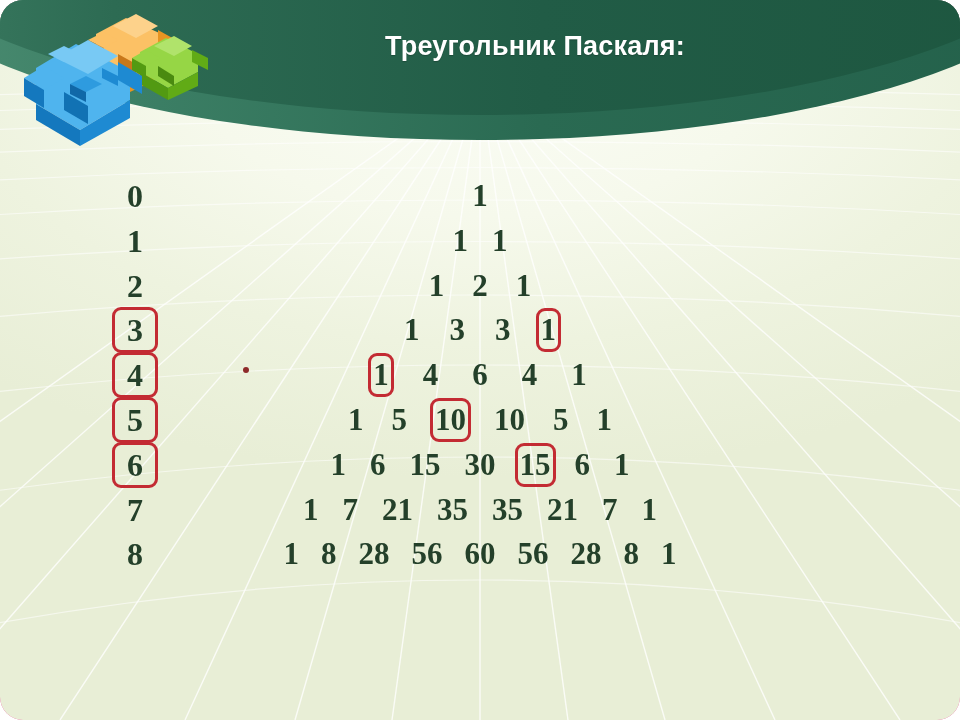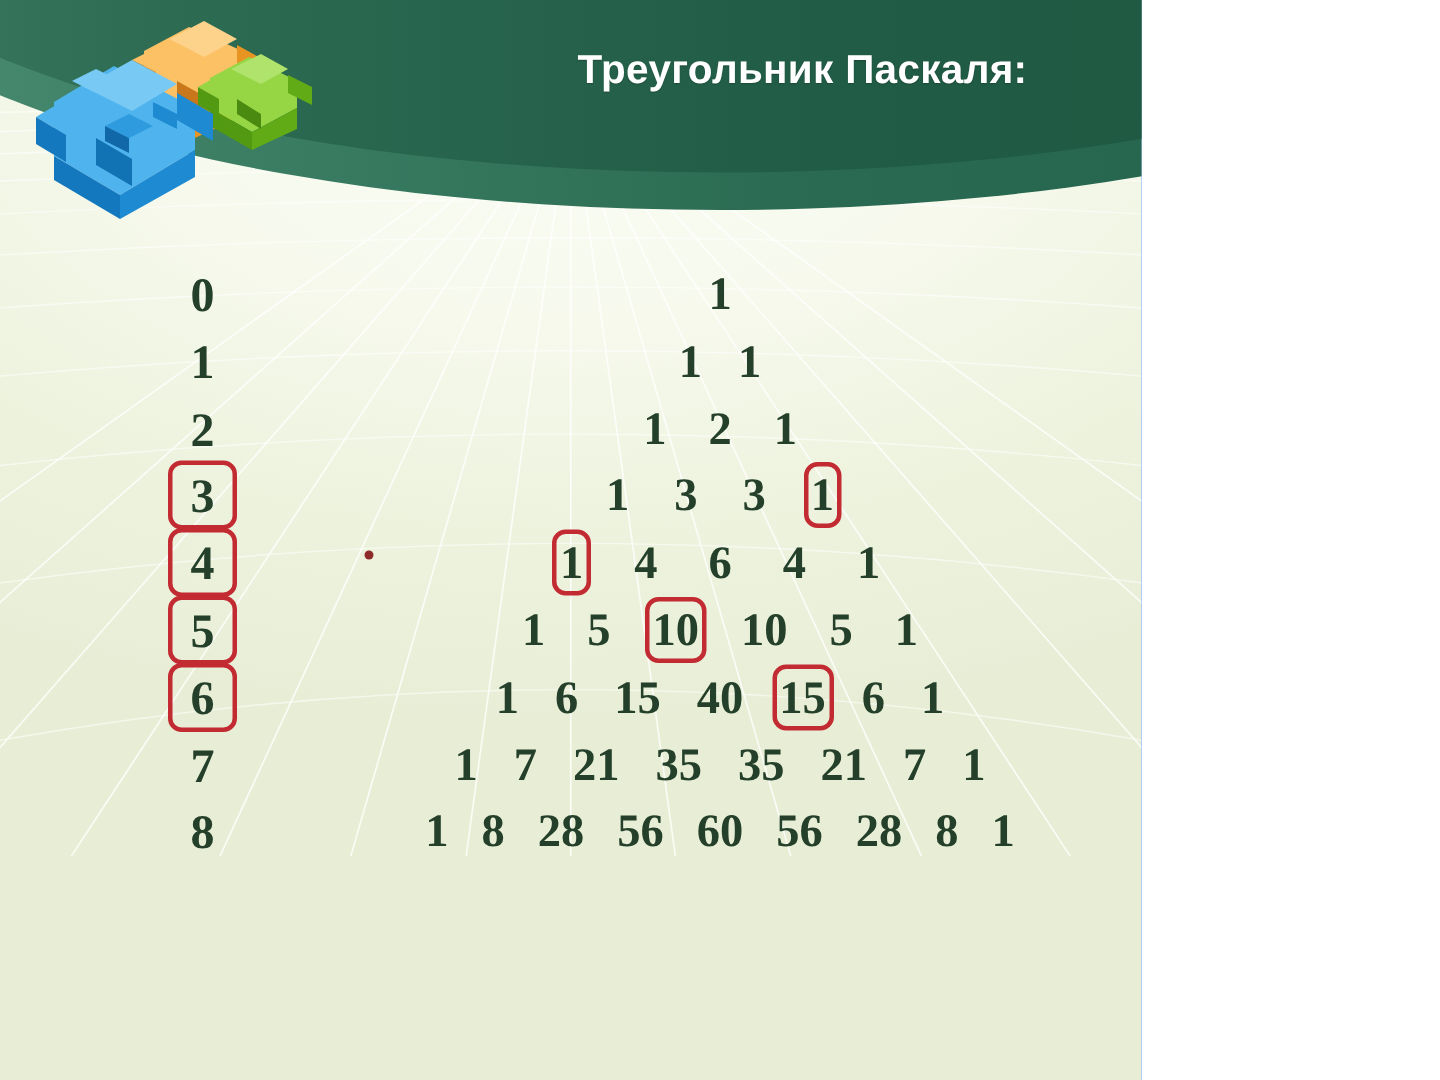--- a/index.html
+++ b/index.html
@@ -6,24 +6,25 @@
 
   html, body {
     width: 960px;
     height: 720px;
     overflow: hidden;
     font-family: "Liberation Serif", serif;
   }
 
   #slide {
     position: relative;
-    width: 761px;
+    width: 960px;
     height: 720px;
-    background: #3b82f6;
+    background: #ec4899;
     overflow: hidden;
+    border-radius: 23px;
   }
 
   
   .bg-base {
     position: absolute;
     inset: 0;
     background:
       radial-gradient(ellipse 760px 420px at 50% 8%,
         #fbfdf6 0%, #f6f9ec 38%, #eef3df 68%, #e8eed6 100%);
   }
@@ -290,21 +291,21 @@
           <div class="cell">5</div>
           <div class="cell">1</div>
         </div>
       </div>
       <div class="row" style="top: 440.8px;">
         <div class="row-index boxed">6</div>
         <div class="row-values" style="gap: 14px;">
           <div class="cell">1</div>
           <div class="cell">6</div>
           <div class="cell">15</div>
-          <div class="cell">40</div>
+          <div class="cell">30</div>
           <div class="cell boxed">15</div>
           <div class="cell">6</div>
           <div class="cell">1</div>
         </div>
       </div>
       <div class="row" style="top: 485.6px;">
         <div class="row-index">7</div>
         <div class="row-values" style="gap: 14px;">
           <div class="cell">1</div>
           <div class="cell">7</div>

